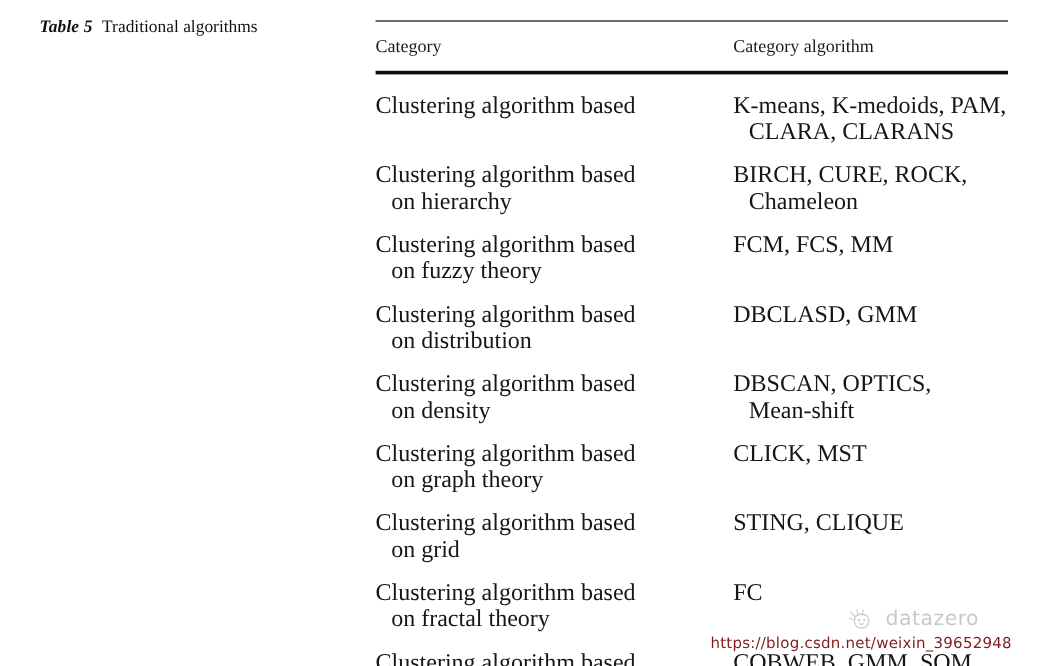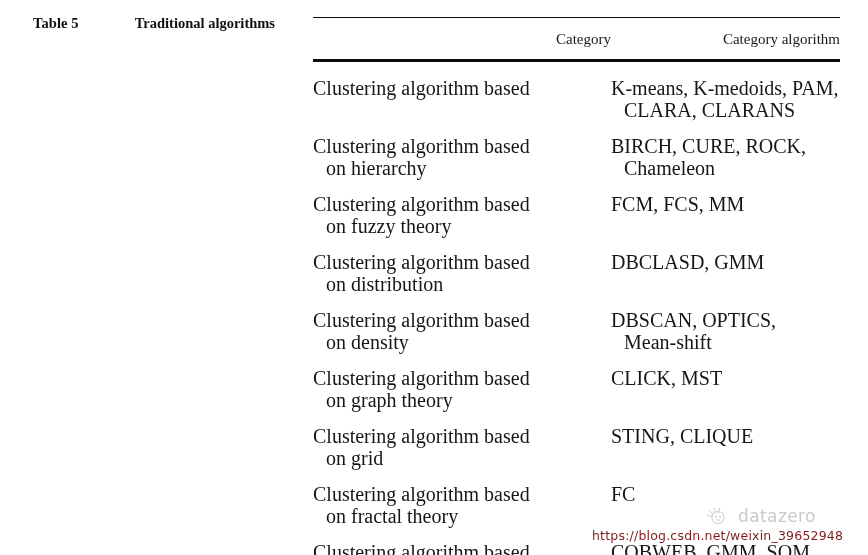--- a/index.html
+++ b/index.html
@@ -24,28 +24,28 @@
     top: 14px;
     width: 262px;
     font-size: 14.5px;
     line-height: 19px;
     color: #111111;
     white-space: nowrap;
   }
   #table-caption .caption-label {
     font-weight: bold;
     letter-spacing: 0.1px;
+    font-style: italic;
   }
   #table-caption .caption-gap {
     display: inline-block;
     width: 8px;
   }
   #table-caption .caption-title {
-    font-weight: bold;
-    margin-left: 48px;
+    font-weight: normal;
   }
 
   
   #table-block {
     position: absolute;
     left: 313px;
     top: 17px;
     width: 527px;
   }
 
@@ -59,21 +59,20 @@
   
   #table-header {
     display: flex;
     padding-top: 11px;
     padding-bottom: 9px;
   }
   #table-header .col {
     font-size: 15px;
     line-height: 21px;
     color: #1a1a1a;
-    text-align: right;
   }
 
   .col-category  { width: 298px; flex: 0 0 298px; }
   .col-algorithm { width: 229px; flex: 0 0 229px; }
 
   
   #table-body {
     padding-top: 8px;
     padding-bottom: 8px;
   }

